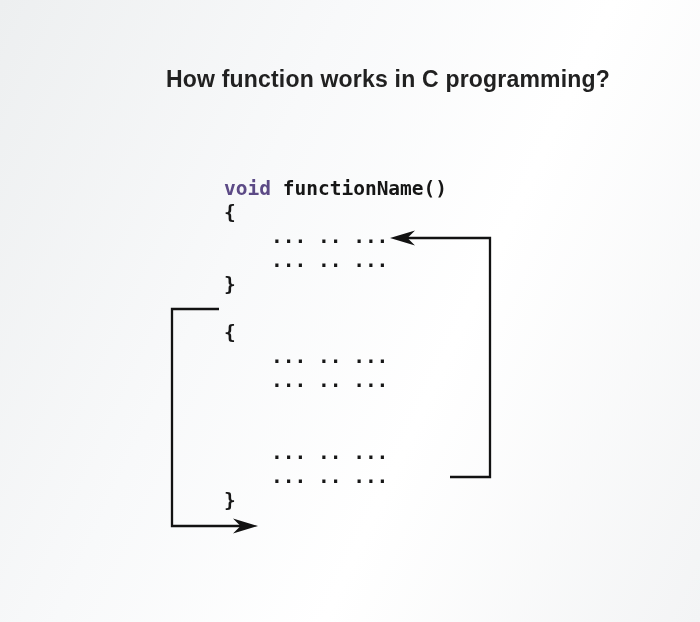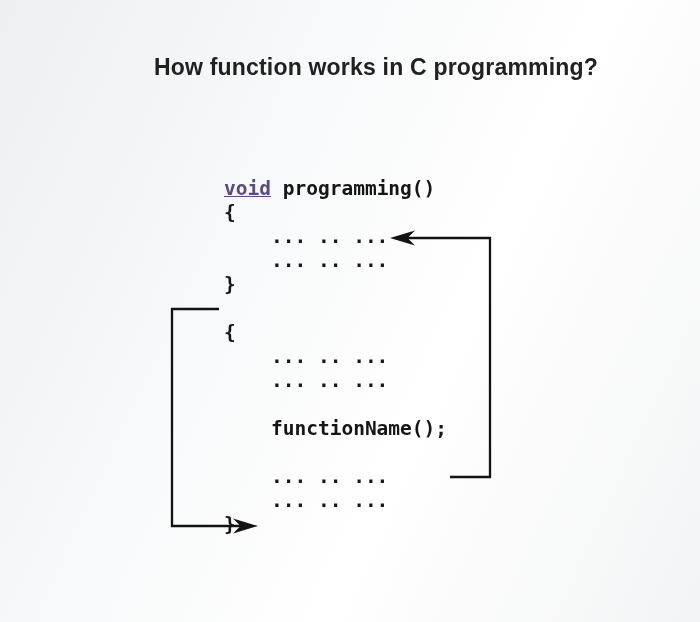--- a/index.html
+++ b/index.html
@@ -16,21 +16,21 @@
     position: relative;
     width: 700px;
     height: 622px;
     background: linear-gradient(115deg, #edeff0 0%, #f8f9fa 35%, #ffffff 62%, #f3f4f5 100%);
   }
   .title {
     position: absolute;
     left: 148px;
     top: 48px;
     width: 448px;
-    margin: 4px;
+    margin: 16px;
     text-align: center;
     font-size: 23px;
     font-weight: 700;
     line-height: 30px;
     color: var(--title-color, #212121);
     letter-spacing: 0.2px;
   }
   .code {
     position: absolute;
     left: 224px;
@@ -40,21 +40,21 @@
     font-size: 19.5px;
     color: var(--code-color, #161616);
   }
   .code-line {
     height: 24px;
     line-height: 24px;
     white-space: pre;
   }
   .tok-preprocessor { color: var(--preprocessor-color, #b4ac52); }
   .tok-header       { color: var(--header-color, #2b9e4f); }
-  .tok-keyword      { color: var(--keyword-color, #5c4a86); text-decoration: underline; }
+  .tok-keyword      { color: var(--keyword-color, #5c4a86); }
   .tok-plain        { color: var(--code-color, #161616); }
   .arrows {
     position: absolute;
     left: 0;
     top: 0;
     pointer-events: none;
   }
   .arrow-line {
     fill: none;
     stroke: var(--arrow-color, #121212);
@@ -67,31 +67,30 @@
 </style>
 </head>
 <body>
 
 <div class="stage">
 
   <h1 class="title">How function works in C programming?</h1>
 
   <div class="code">
       <div class="code-line">&nbsp;</div>
-      <div class="code-line"><span class="tok-keyword">void</span><span class="tok-plain"> programming()</span></div>
+      <div class="code-line"><span class="tok-keyword">void</span><span class="tok-plain"> functionName()</span></div>
       <div class="code-line"><span class="tok-plain">{</span></div>
       <div class="code-line"><span class="tok-plain">    ... .. ...</span></div>
       <div class="code-line"><span class="tok-plain">    ... .. ...</span></div>
       <div class="code-line"><span class="tok-plain">}</span></div>
       <div class="code-line">&nbsp;</div>
       <div class="code-line"><span class="tok-plain">{</span></div>
       <div class="code-line"><span class="tok-plain">    ... .. ...</span></div>
       <div class="code-line"><span class="tok-plain">    ... .. ...</span></div>
       <div class="code-line">&nbsp;</div>
-      <div class="code-line"><span class="tok-plain">    functionName();</span></div>
       <div class="code-line">&nbsp;</div>
       <div class="code-line"><span class="tok-plain">    ... .. ...</span></div>
       <div class="code-line"><span class="tok-plain">    ... .. ...</span></div>
       <div class="code-line"><span class="tok-plain">}</span></div>
     </div>
 
   <svg class="arrows" width="700" height="622" viewBox="0 0 700 622">
 
     <g>
       <path class="arrow-line" d="M450 477 H490 V238 H406"></path>

